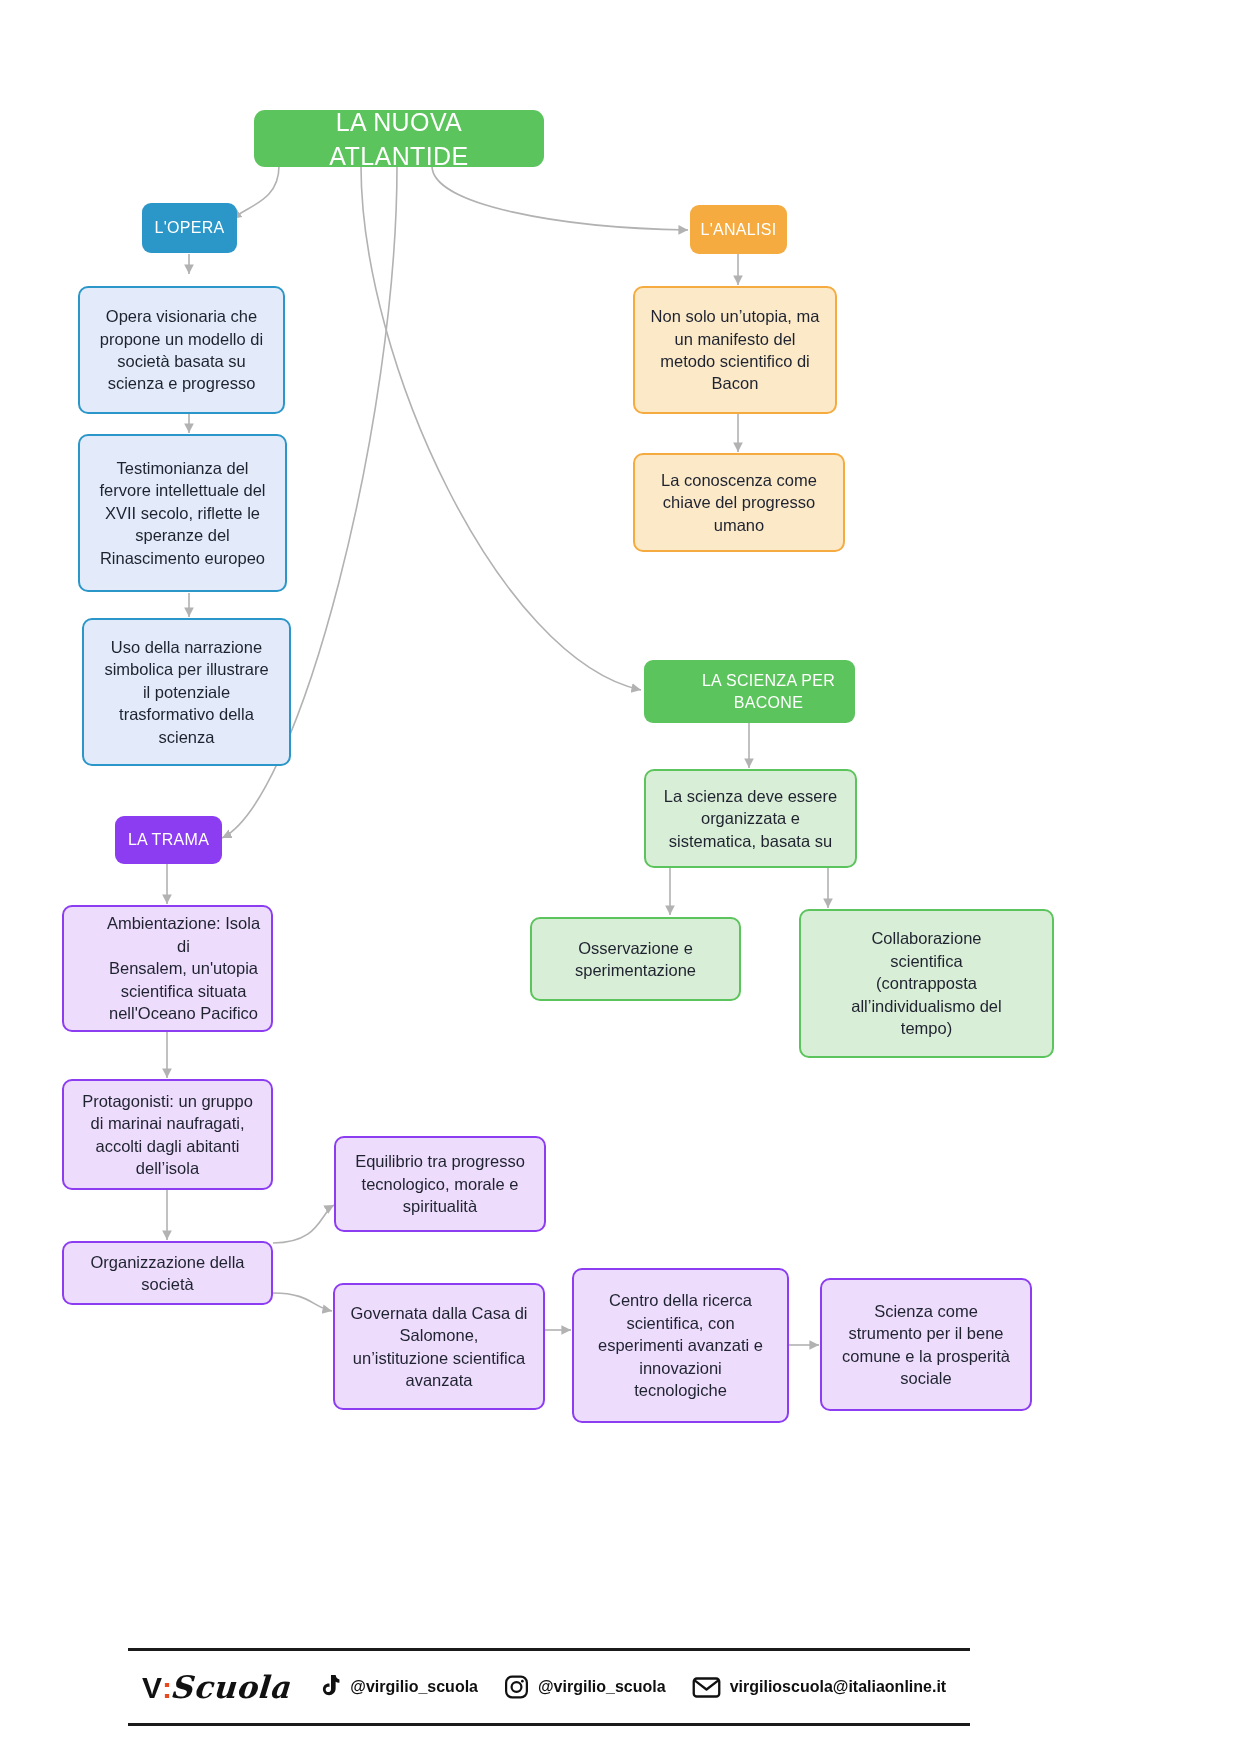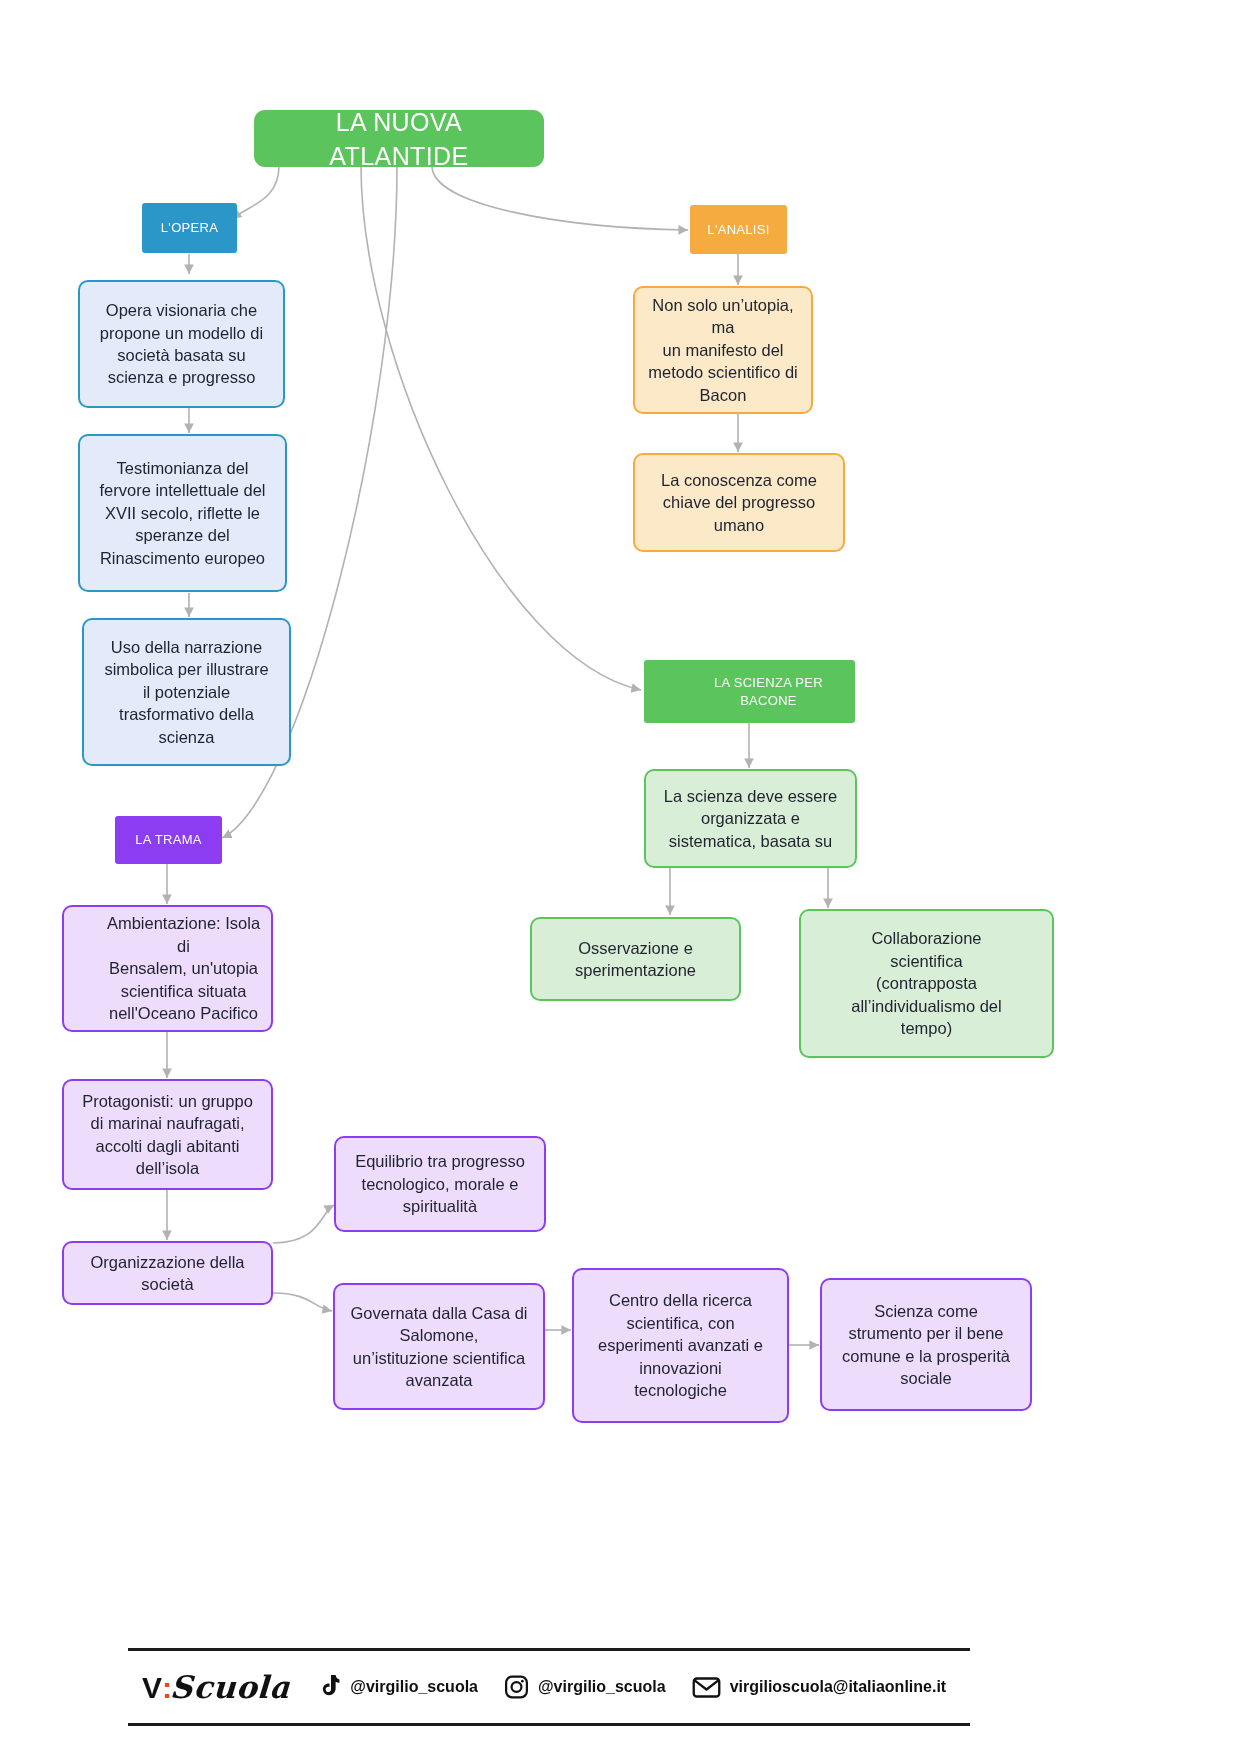--- a/index.html
+++ b/index.html
@@ -39,23 +39,23 @@
   
   .root {
     background: #5cc45c;
     color: #ffffff;
     font-size: 25px;
     letter-spacing: .4px;
     border-radius: 11px;
   }
   .cat {
     color: #ffffff;
-    font-size: 13px;
+    font-size: 16px;
     letter-spacing: .3px;
-    border-radius: 3px;
+    border-radius: 9px;
   }
   .cat-blue   { background: #2b97c9; }
   .cat-orange { background: #f5ab3f; }
   .cat-green  { background: #5cc45c; }
   .cat-purple { background: #8c3df2; }
 
   .leaf {
     font-size: 16.5px;
     color: #1f2330;
     border-width: 2px;
@@ -167,21 +167,21 @@
   </svg>
 
   <div class="node root" style="left:254px; top:110px; width:290px; height:57px;">
     <span>LA NUOVA ATLANTIDE</span>
   </div>
 
   <div class="node cat cat-blue" style="left:142px; top:203px; width:95px; height:50px;">
     <span>L'OPERA</span>
   </div>
 
-  <div class="node leaf leaf-blue" style="left:78px; top:280px; width:207px; height:128px;">
+  <div class="node leaf leaf-blue" style="left:78px; top:286px; width:207px; height:128px;">
     <span>Opera visionaria che
 propone un modello di
 società basata su
 scienza e progresso</span>
   </div>
 
   <div class="node leaf leaf-blue" style="left:78px; top:434px; width:209px; height:158px;">
     <span>Testimonianza del
 fervore intellettuale del
 XVII secolo, riflette le
@@ -194,21 +194,21 @@
 simbolica per illustrare
 il potenziale
 trasformativo della
 scienza</span>
   </div>
 
   <div class="node cat cat-orange" style="left:690px; top:205px; width:97px; height:49px;">
     <span>L'ANALISI</span>
   </div>
 
-  <div class="node leaf leaf-orange" style="left:633px; top:286px; width:180px; height:128px;">
+  <div class="node leaf leaf-orange" style="left:633px; top:286px; width:204px; height:128px;">
     <span>Non solo un’utopia, ma
 un manifesto del
 metodo scientifico di
 Bacon</span>
   </div>
 
   <div class="node leaf leaf-orange" style="left:633px; top:453px; width:212px; height:99px;">
     <span>La conoscenza come
 chiave del progresso
 umano</span>

